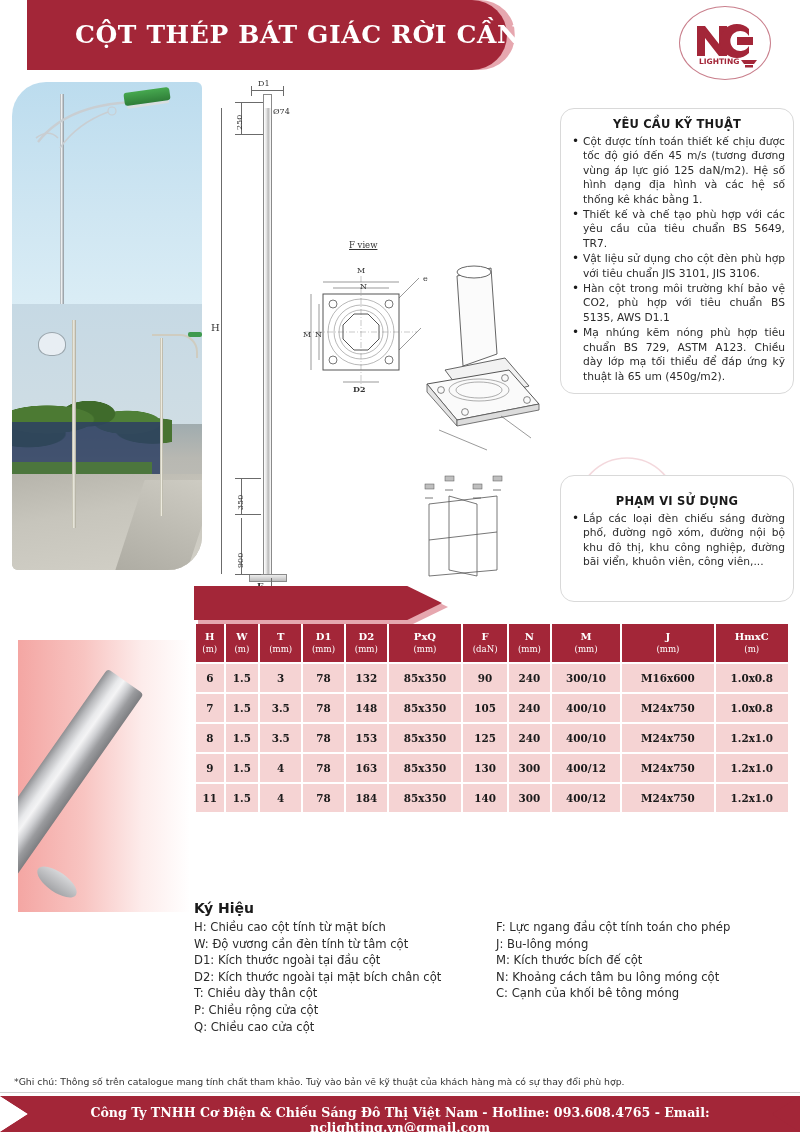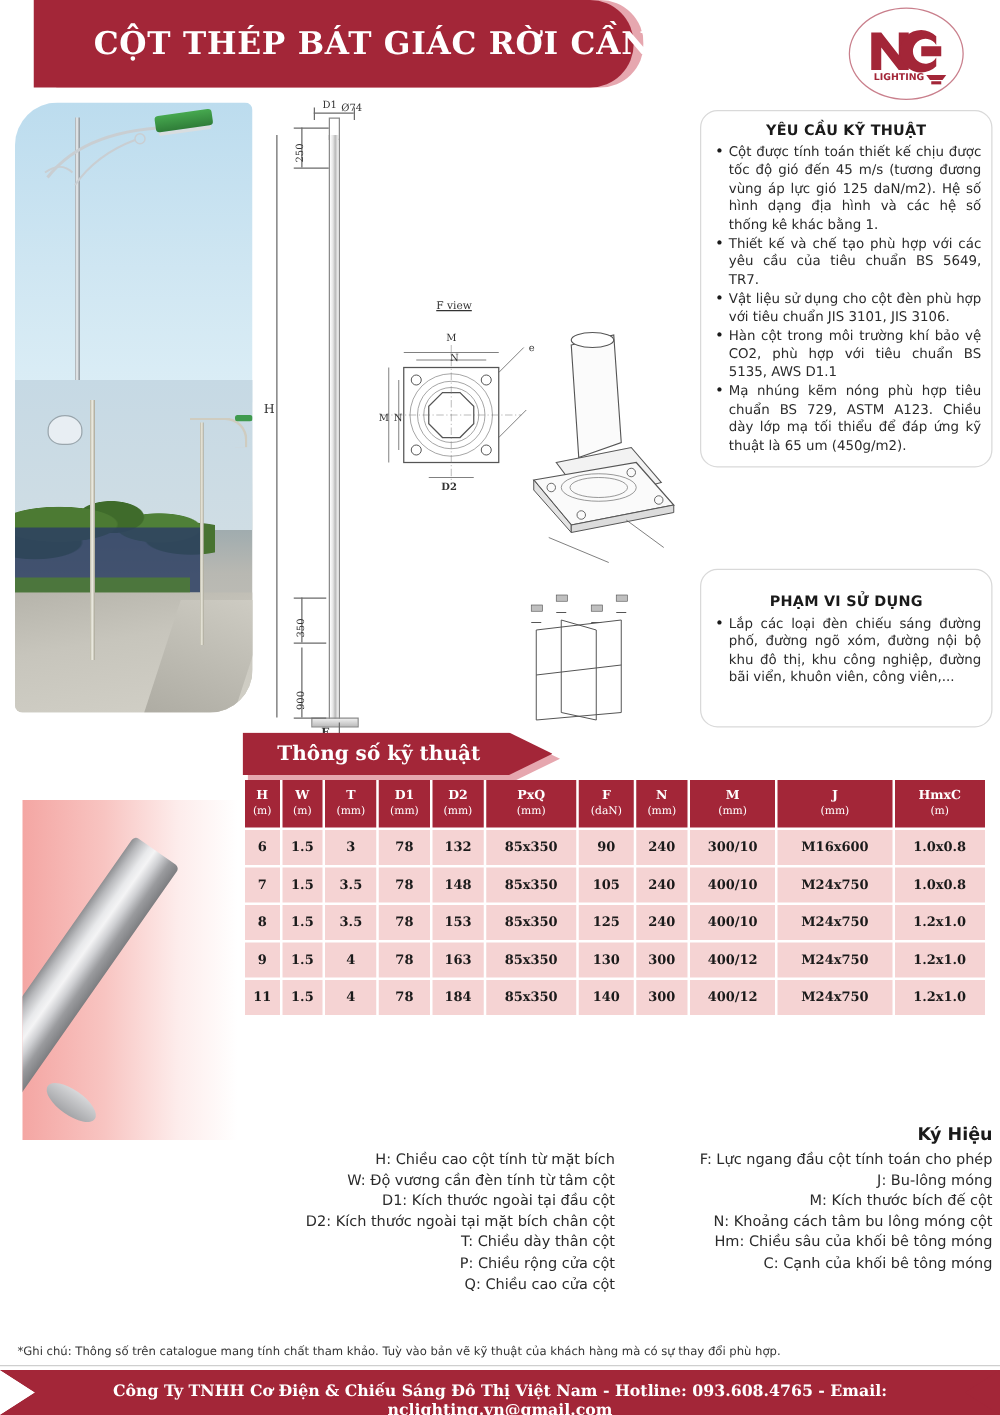--- a/index.html
+++ b/index.html
@@ -95,21 +95,21 @@
   }
   .draw-pole-top{position:absolute;left:58px;top:12px;width:7px;height:16px;
     border:.7px solid #8a8a8a;background:#fff;}
   .draw-base{position:absolute;left:44px;top:492px;width:36px;height:6px;
     background:linear-gradient(180deg,#ededed,#bdbdbd);border:.7px solid #8a8a8a;}
   .vline{position:absolute;width:0;border-left:.6px solid #6b6b6b;}
   .hline{position:absolute;height:0;border-top:.6px solid #6b6b6b;}
 
   
   .panel{
-    position:absolute;background:#ffffff;border:1px solid #d9d9d9;border-radius:14px;
+    position:absolute;background:#ffffff;border:1px solid #d9d9d9;border-radius:14px;margin-top:20px;
   }
   .panel-title{
     text-align:center;font-weight:bold;font-size:11.5px;color:#1a1a1a;
     letter-spacing:.2px;padding:8px 6px 4px;
   }
   .panel ul{margin:0;padding:0 8px 8px 22px;list-style:none;}
   .panel li{
     position:relative;font-size:10.7px;line-height:14.4px;color:#2b2b2b;
     text-align:justify;margin-bottom:1px;
   }
@@ -169,21 +169,21 @@
     border-radius:4px;
   }
   .prod-cap{
     position:absolute;left:16px;top:232px;width:46px;height:20px;
     transform:rotate(35deg);
     background:linear-gradient(180deg,#d7d8da,#a3a4a7);
     border-radius:50%;
   }
 
   
-  .legend{position:absolute;left:194px;top:900px;width:600px;text-align:right;}
+  .legend{position:absolute;left:194px;top:900px;width:600px;}
   .legend h3{margin:0 0 3px 0;font-size:14px;font-weight:bold;color:#1a1a1a;}
   .legend-cols{display:flex;gap:4px;}
   .legend-col{flex:1;}
   .legend-col div{font-size:11.6px;line-height:16.6px;color:#2b2b2b;}
 
   
   .note{
     position:absolute;left:14px;top:1076px;width:770px;
     font-size:9.3px;color:#333;
   }
@@ -261,21 +261,21 @@
   <div class="drawings">
 
     <div class="draw-pole-top"></div>
     <div class="draw-pole-body"></div>
     <div class="draw-base"></div>
 
     <div class="hline" style="left:46px;top:8px;width:32px;"></div>
     <div class="vline" style="left:46px;top:4px;height:10px;"></div>
     <div class="vline" style="left:78px;top:4px;height:10px;"></div>
     <div class="dim-label" style="left:53px;top:-3px;">D1</div>
-    <div class="dim-label" style="left:68px;top:0;">Ø74</div>
+    <div class="dim-label" style="left:68px;top:25px;">Ø74</div>
 
     <div class="vline" style="left:36px;top:20px;height:32px;"></div>
     <div class="hline" style="left:30px;top:20px;width:28px;"></div>
     <div class="hline" style="left:30px;top:52px;width:28px;"></div>
     <div class="dim-label vert" style="left:30px;top:48px;">250</div>
 
     <div class="vline" style="left:16px;top:26px;height:466px;"></div>
     <div class="dim-label" style="left:6px;top:240px;font-size:10px;">H</div>
 
     <div class="vline" style="left:36px;top:396px;height:36px;"></div>
@@ -371,21 +371,20 @@
   <div class="panel" id="panel-scope">
     <div class="panel-title">PHẠM VI SỬ DỤNG</div>
     <ul>
       <li>Lắp các loại đèn chiếu sáng đường phố, đường ngõ xóm, đường nội bộ khu đô thị, khu công nghiệp, đường bãi viển, khuôn viên, công viên,...</li>
     </ul>
   </div>
 
   <div class="spec-banner">
     <div class="arrow-shadow"></div>
     <div class="arrow-main"></div>
-    <div class="arrow-text">Thông số kỹ thuật</div>
   </div>
 
   <table class="spec">
     <thead>
       <tr>
         <th>
           <span>H</span>
           <span class="unit">(m)</span>
         </th>
         <th>
@@ -514,21 +513,20 @@
         <div>D2: Kích thước ngoài tại mặt bích chân cột</div>
         <div>T: Chiều dày thân cột</div>
         <div>P: Chiều rộng cửa cột</div>
         <div>Q: Chiều cao cửa cột</div>
       </div>
       <div class="legend-col">
         <div>F: Lực ngang đầu cột tính toán cho phép</div>
         <div>J: Bu-lông móng</div>
         <div>M: Kích thước bích đế cột</div>
         <div>N: Khoảng cách tâm bu lông móng cột</div>
-        <div>Hm: Chiều sâu của khối bê tông móng</div>
         <div>C: Cạnh của khối bê tông móng</div>
       </div>
     </div>
   </div>
 
   <div class="note">*Ghi chú: Thông số trên catalogue mang tính chất tham khảo. Tuỳ vào bản vẽ kỹ thuật của khách hàng mà có sự thay đổi phù hợp.</div>
   <div class="footer-sep"></div>
 
   <div class="footer">
     <div class="footer-inner"></div>

